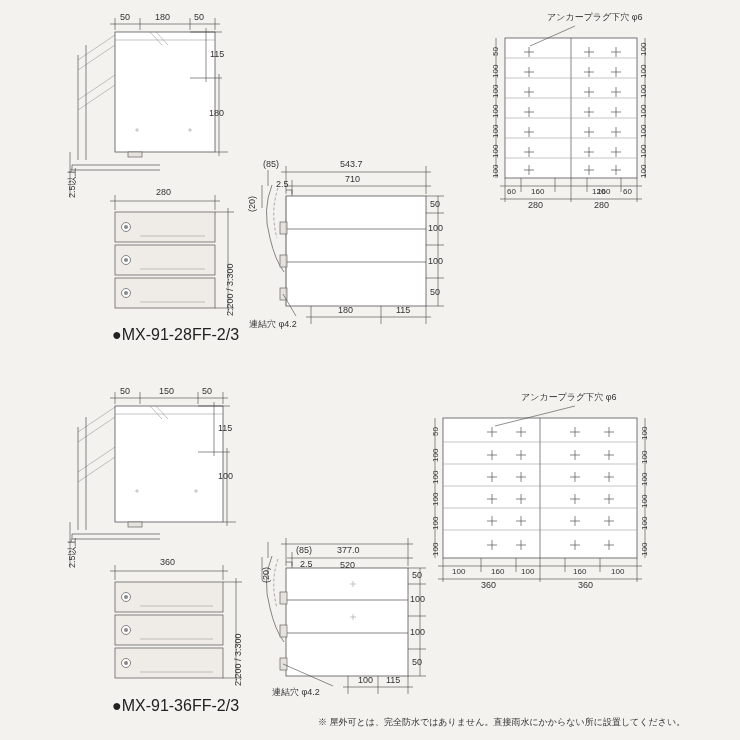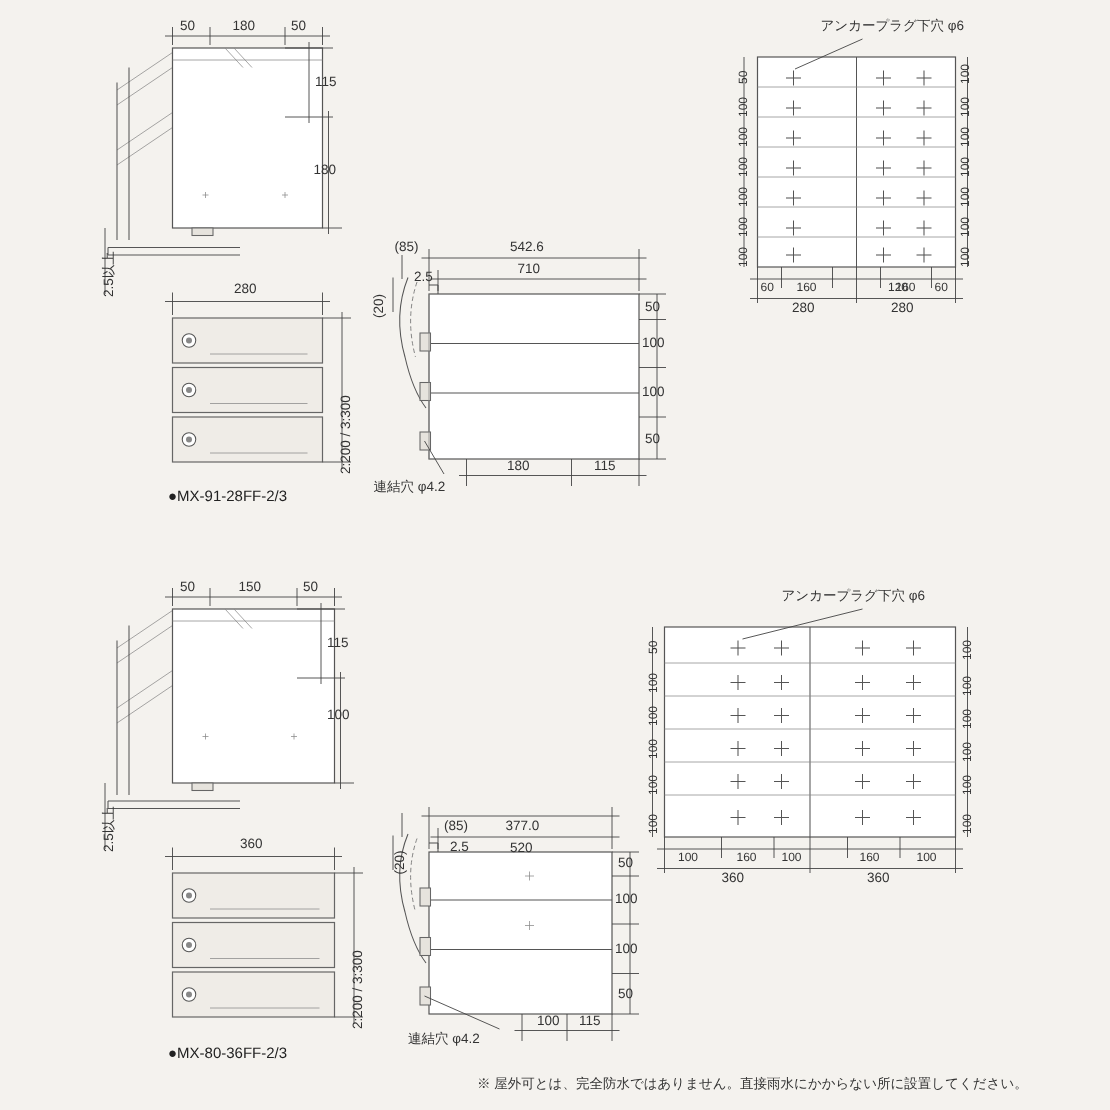--- a/index.html
+++ b/index.html
@@ -8,21 +8,21 @@
     background:#f4f2ee;
     font-family:"Liberation Sans", sans-serif;
     color:#2b2b2b;
     position:relative;
     overflow:hidden;
   }
   .stage{position:absolute;left:0;top:0;width:740px;height:740px;}
   .lbl{position:absolute;font-size:9px;line-height:1;color:#333;white-space:nowrap;}
   .lbl.sm{font-size:8px;}
   .lbl.rot{transform-origin:left top;transform:rotate(-90deg);}
-  .ttl{position:absolute;font-size:10px;color:#222;white-space:nowrap;}
+  .ttl{position:absolute;font-size:16px;color:#222;white-space:nowrap;}
   .note{position:absolute;font-size:9px;color:#333;white-space:nowrap;}
   svg{position:absolute;left:0;top:0;overflow:visible;}
   .ln{stroke:#555;stroke-width:0.7;fill:none;}
   .ln-thin{stroke:#888;stroke-width:0.5;fill:none;}
   .ln-dim{stroke:#444;stroke-width:0.6;fill:none;}
   .fillbox{fill:#ffffff;stroke:#555;stroke-width:0.8;}
   .fillgrey{fill:#efece7;stroke:#666;stroke-width:0.8;}
   .fillgrey2{fill:#e6e3dd;stroke:#666;stroke-width:0.7;}
   .dash{stroke:#777;stroke-width:0.6;stroke-dasharray:3 2;fill:none;}
 </style>
@@ -392,21 +392,21 @@
   <span class="lbl" style="left:210px;top:50px;">115</span>
   <span class="lbl" style="left:209px;top:109px;">180</span>
   <span class="lbl rot" style="left:68px;top:198px;">2.5以上</span>
 
   <span class="lbl" style="left:156px;top:188px;">280</span>
   <span class="lbl rot" style="left:226px;top:316px;">2:200 / 3:300</span>
 
   <span class="ttl" style="left:112px;top:326px;">●MX-91-28FF-2/3</span>
 
   <span class="lbl" style="left:263px;top:160px;">(85)</span>
-  <span class="lbl" style="left:340px;top:160px;">542.6</span>
+  <span class="lbl" style="left:340px;top:160px;">543.7</span>
   <span class="lbl" style="left:345px;top:175px;">710</span>
   <span class="lbl" style="left:276px;top:180px;">2.5</span>
   <span class="lbl rot" style="left:248px;top:212px;">(20)</span>
   <span class="lbl" style="left:430px;top:200px;">50</span>
   <span class="lbl" style="left:428px;top:224px;">100</span>
   <span class="lbl" style="left:428px;top:257px;">100</span>
   <span class="lbl" style="left:430px;top:288px;">50</span>
   <span class="lbl" style="left:338px;top:306px;">180</span>
   <span class="lbl" style="left:396px;top:306px;">115</span>
   <span class="lbl" style="left:249px;top:320px;">連結穴 φ4.2</span>
@@ -437,21 +437,21 @@
   <span class="lbl" style="left:120px;top:387px;">50</span>
   <span class="lbl" style="left:159px;top:387px;">150</span>
   <span class="lbl" style="left:202px;top:387px;">50</span>
   <span class="lbl" style="left:218px;top:424px;">115</span>
   <span class="lbl" style="left:218px;top:472px;">100</span>
   <span class="lbl rot" style="left:68px;top:568px;">2.5以上</span>
 
   <span class="lbl" style="left:160px;top:558px;">360</span>
   <span class="lbl rot" style="left:234px;top:686px;">2:200 / 3:300</span>
 
-  <span class="ttl" style="left:112px;top:697px;">●MX-80-36FF-2/3</span>
+  <span class="ttl" style="left:112px;top:697px;">●MX-91-36FF-2/3</span>
 
   <span class="lbl" style="left:296px;top:546px;">(85)</span>
   <span class="lbl" style="left:337px;top:546px;">377.0</span>
   <span class="lbl" style="left:340px;top:561px;">520</span>
   <span class="lbl" style="left:300px;top:560px;">2.5</span>
   <span class="lbl rot" style="left:262px;top:583px;">(20)</span>
   <span class="lbl" style="left:412px;top:571px;">50</span>
   <span class="lbl" style="left:410px;top:595px;">100</span>
   <span class="lbl" style="left:410px;top:628px;">100</span>
   <span class="lbl" style="left:412px;top:658px;">50</span>

